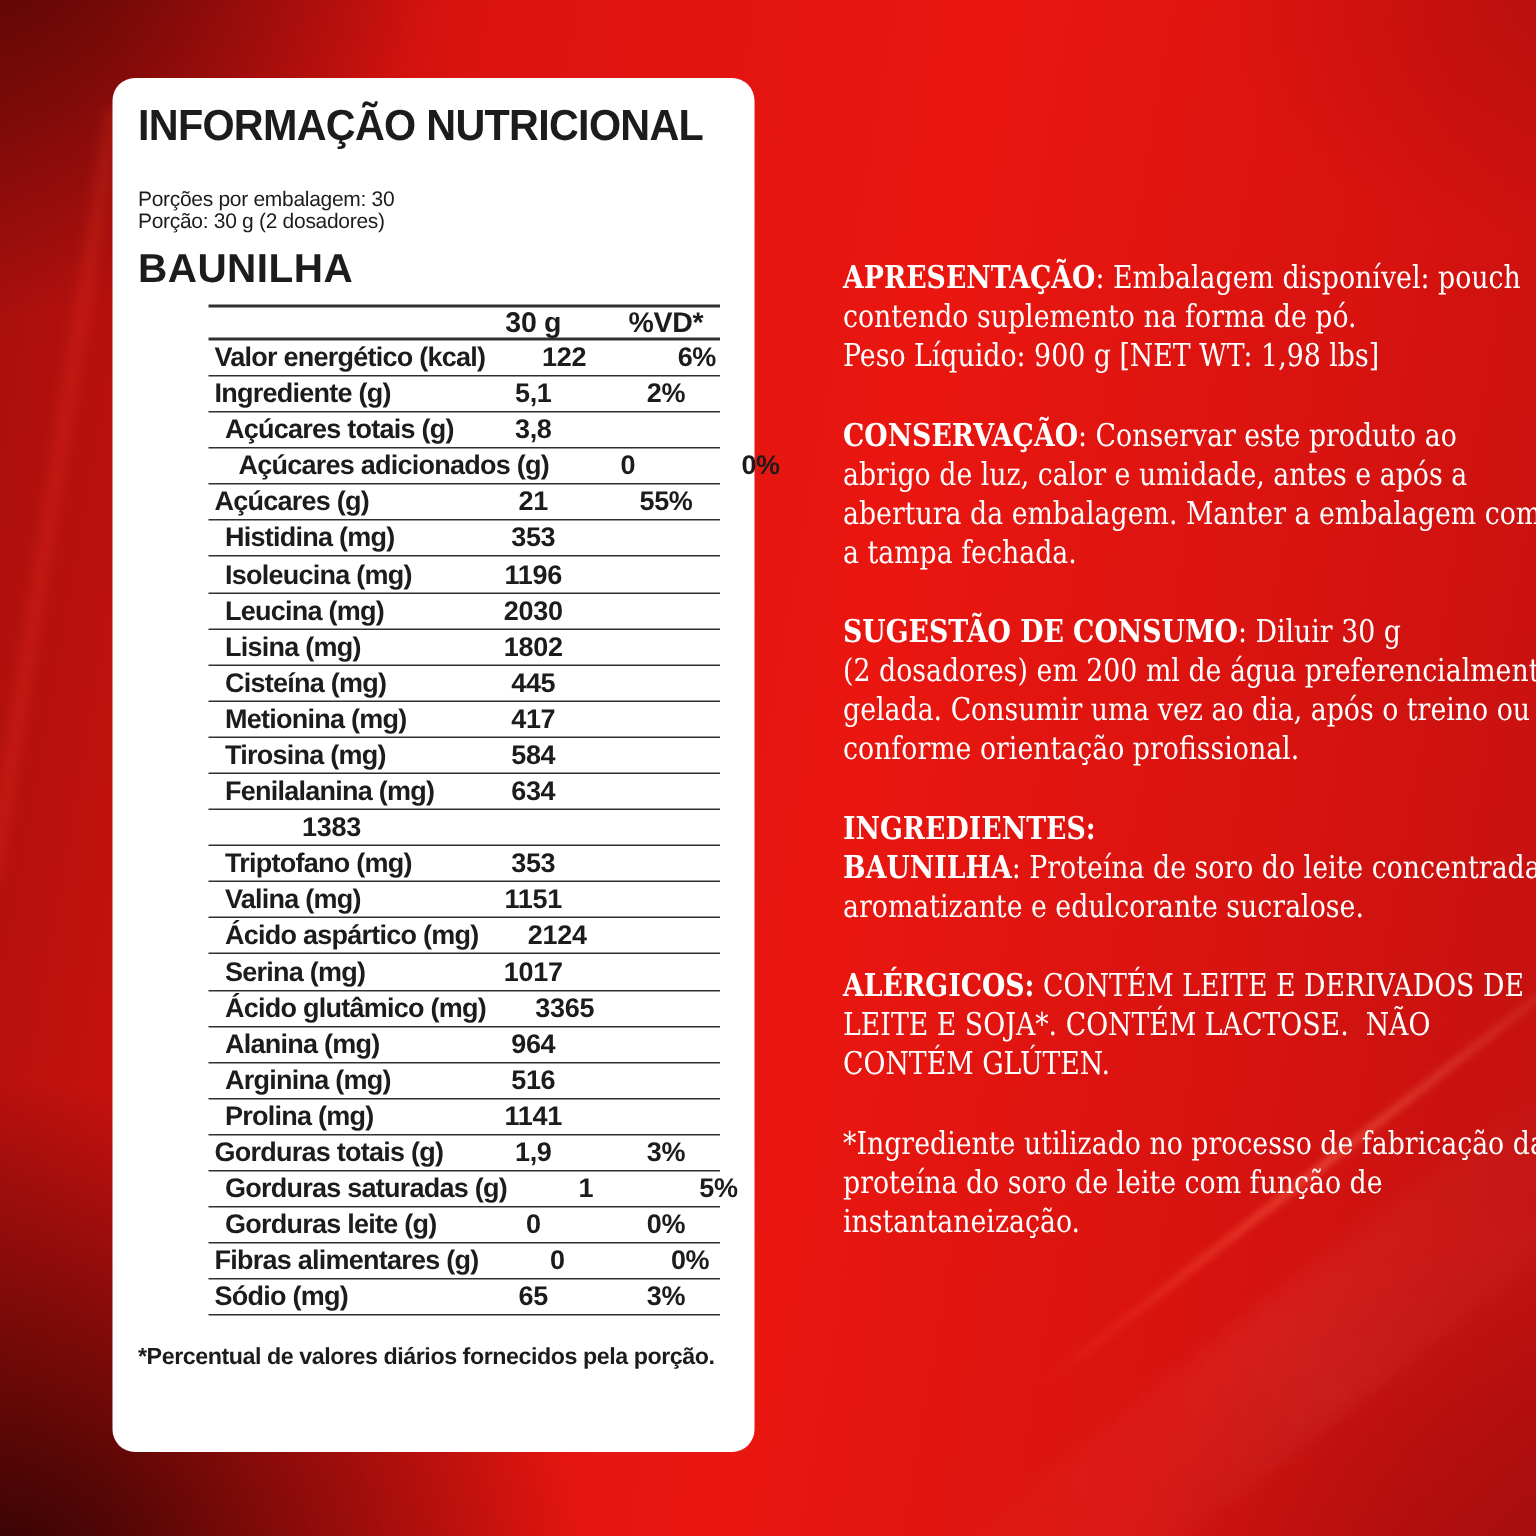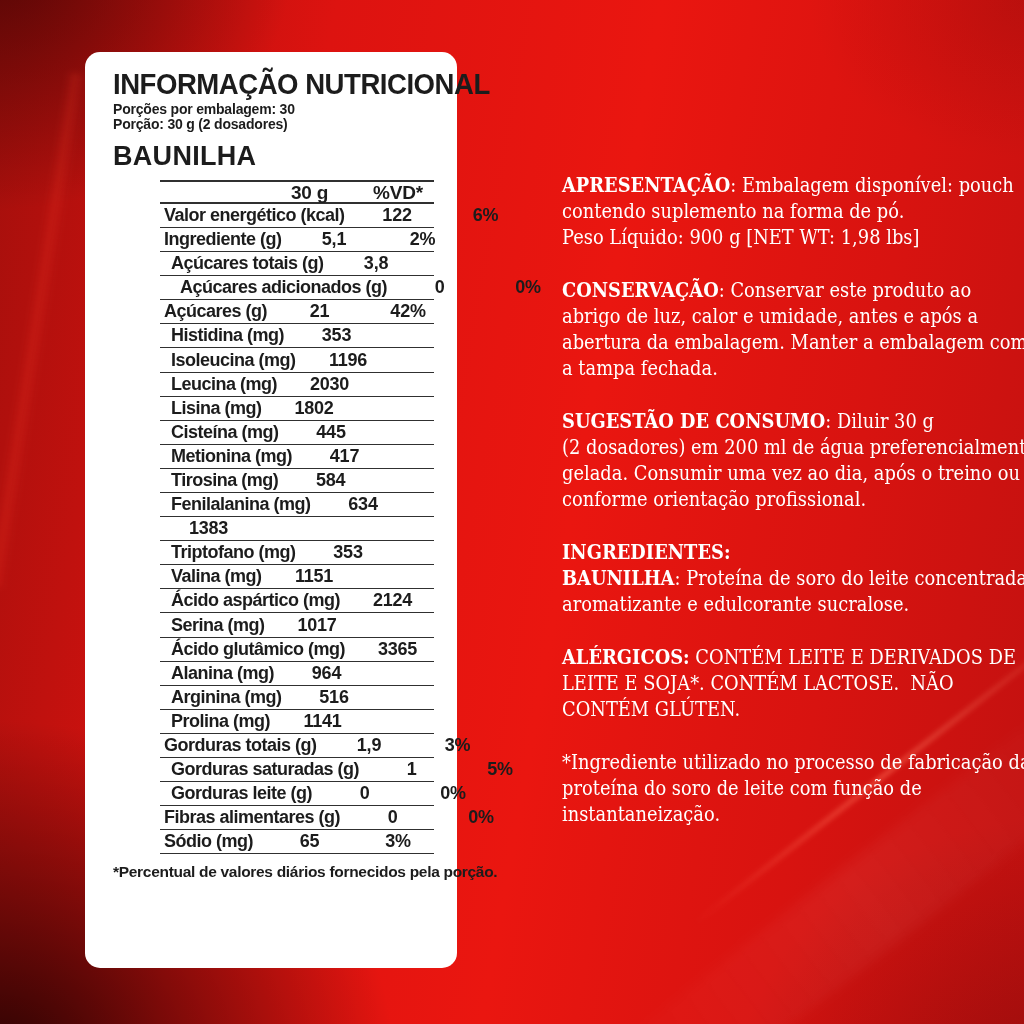--- a/index.html
+++ b/index.html
@@ -37,39 +37,39 @@
     background:linear-gradient(90deg, transparent, rgba(255,110,85,.45) 45%, rgba(255,140,110,.25) 60%, transparent);
     filter:blur(2px);
   }
   .streak.s3{
     left:560px;top:860px;width:620px;height:90px;transform:rotate(-38deg);
     background:linear-gradient(90deg, transparent, rgba(255,255,255,.05) 50%, transparent);
     filter:blur(6px);
   }
   
   .panel{
-    position:absolute;left:85px;top:52px;width:372px;height:916px;
+    position:absolute;left:75px;top:52px;width:428px;height:916px;
     background:var(--panel);border-radius:15px;
-    padding:17px 23px 0 28px;color:var(--ink);
+    padding:17px 23px 0 17px;color:var(--ink);
   }
   .title{
     margin:0;font-size:29px;font-weight:bold;letter-spacing:-.5px;
     transform:scaleX(.95);transform-origin:left;white-space:nowrap;line-height:1.1;
   }
-  .subs{margin-top:1px;font-size:14px;line-height:15.5px;letter-spacing:-.2px;font-weight:700;}
+  .subs{margin-top:24px;font-size:14px;line-height:15.5px;letter-spacing:-.2px;font-weight:400;}
   .flavor{margin:10px 0 0 0;font-size:27px;font-weight:bold;letter-spacing:.3px;line-height:1;}
   .table{margin-top:10px;border-top:2px solid var(--rule);margin-left:47px;}
   .thead,.row{display:grid;grid-template-columns:1fr 105px 72px;align-items:center;}
   .thead{height:22px;border-bottom:2px solid var(--rule);font-weight:bold;font-size:19px;}
   .row{height:24.1px;border-bottom:1.6px solid var(--rule);font-weight:bold;font-size:18px;}
   .lbl{padding-left:4px;letter-spacing:-.5px;white-space:nowrap;}
   .lbl.ind1{padding-left:11px;}
   .lbl.ind2{padding-left:20px;}
   .amt,.dv{text-align:center;letter-spacing:-.2px;}
-  .footnote{margin-top:9px;font-size:15.5px;font-weight:bold;letter-spacing:-.3px;white-space:nowrap;}
+  .footnote{margin-top:19px;font-size:15.5px;font-weight:bold;letter-spacing:-.3px;white-space:nowrap;}
   
   .info{
     position:absolute;left:562px;top:172px;width:560px;
     transform:scaleX(.85);transform-origin:left top;
     color:var(--white);font-family:"DejaVu Serif",serif;
     font-size:21px;line-height:26px;
   }
   .info p{margin:0 0 27px 0;white-space:pre-wrap;}
   .info .b{font-weight:bold;}
 </style>
@@ -112,21 +112,21 @@
             <span class="dv"></span>
           </div>
           <div class="row">
             <span class="lbl ind2">Açúcares adicionados (g)</span>
             <span class="amt">0</span>
             <span class="dv">0%</span>
           </div>
           <div class="row">
             <span class="lbl ind0">Açúcares (g)</span>
             <span class="amt">21</span>
-            <span class="dv">42%</span>
+            <span class="dv">55%</span>
           </div>
           <div class="row">
             <span class="lbl ind1">Histidina (mg)</span>
             <span class="amt">353</span>
             <span class="dv"></span>
           </div>
           <div class="row">
             <span class="lbl ind1">Isoleucina (mg)</span>
             <span class="amt">1196</span>
             <span class="dv"></span>

